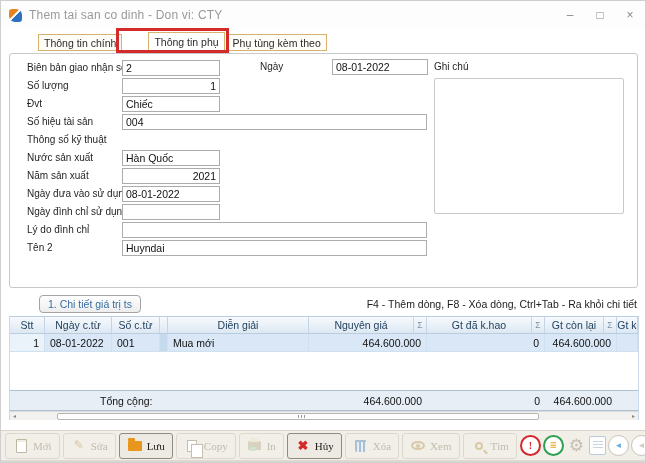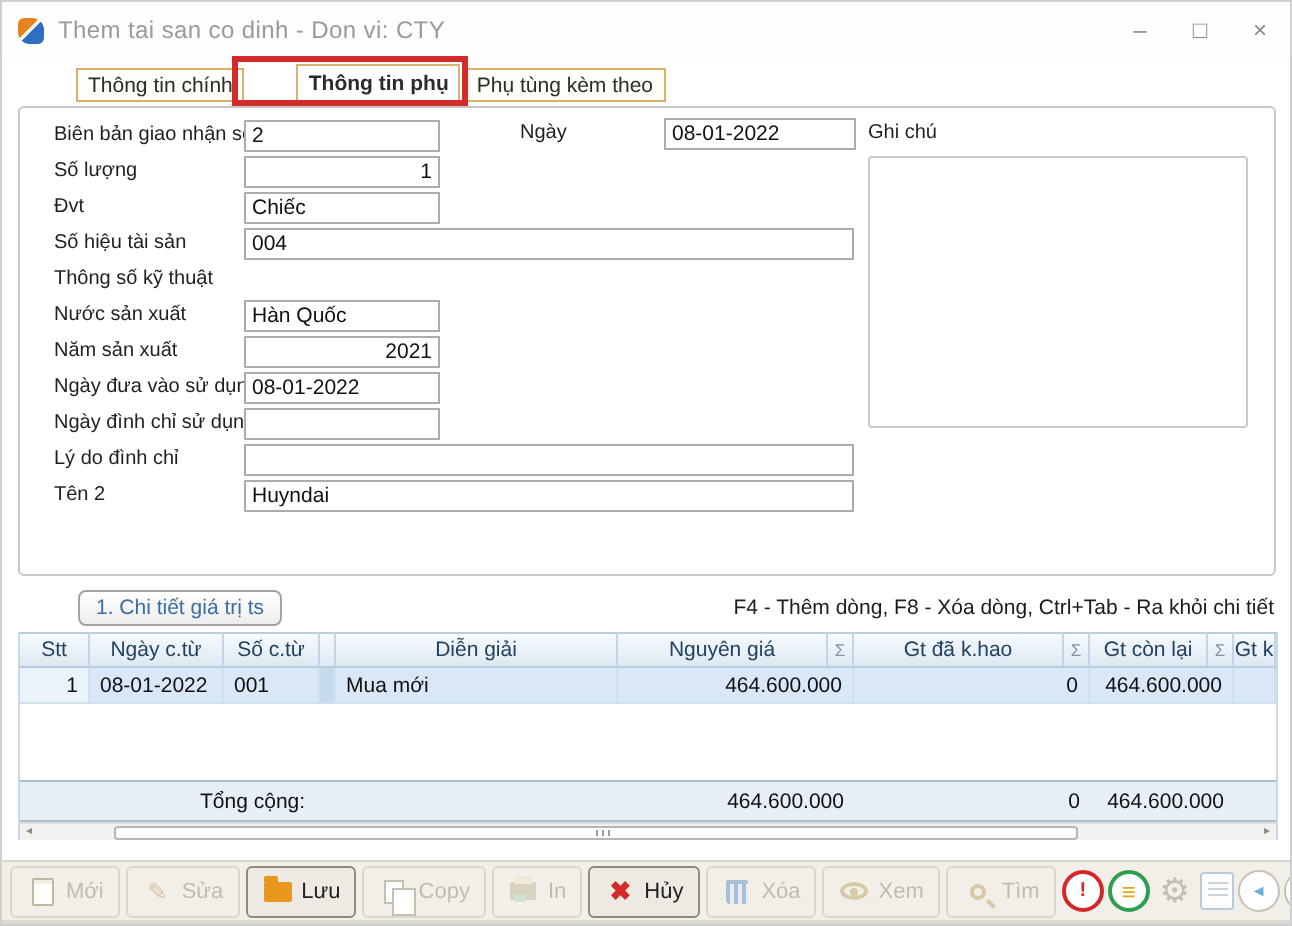--- a/index.html
+++ b/index.html
@@ -18,21 +18,21 @@
     margin-right:7px; flex:0 0 auto; }
   .title-text { font-size:12px; color:#9a9a9a; letter-spacing:.2px; }
   .win-controls { margin-left:auto; display:flex; height:100%; }
   .win-btn { width:30px; height:100%; display:flex; align-items:center; justify-content:center;
     color:#8a8a8a; font-size:12px; }
 
   
   .tabstrip { position:absolute; left:9px; top:30px; display:flex; align-items:flex-end; height:20px; }
   .tab { height:17px; padding:0 5px; display:flex; align-items:center;
     border:1px solid #d8b26c; background:#fffdf8; font-size:10.5px; color:#2b2b2b; white-space:nowrap;margin-left:28px; }
-  .tab-wrap { position:relative; z-index:2; margin:0 -2px;font-weight:bold; }
+  .tab-wrap { position:relative; z-index:2; margin:0 -2px; }
   .tab.selected { height:19px; background:#ffffff; border-bottom-color:#ffffff; }
   .tab-annotation { position:absolute; left:-4px; right:-4px; top:-4px; bottom:-2px;
     border:3px solid #d32b2b; pointer-events:none; }
   .tab.third { margin-left:4px; }
 
   
   .groupbox { position:absolute; left:8px; top:52px; width:629px; height:235px;
     border:1px solid #c8c8c8; border-radius:3px; background:#fff; }
   .form-left { position:absolute; left:17px; top:5px; }
   .frow { display:flex; align-items:center; height:17px; margin-bottom:1px; }
@@ -84,21 +84,21 @@
   .scroll-arrow { width:9px; font-size:6px; color:#8a8a8a; text-align:center; line-height:8px; }
   .scroll-arrow.right { position:absolute; right:0; }
   .scroll-thumb { position:absolute; left:47px; width:482px; height:7px; background:#fdfdfd;
     border:1px solid #b5b5b5; border-radius:2px; }
   .scroll-grip { position:absolute; left:50%; top:1px; width:9px; height:3px;
     background:repeating-linear-gradient(90deg,#9a9a9a 0 1px,transparent 1px 3px); }
 
   
   .toolbar { position:absolute; left:0; top:429px; width:100%; height:30px;
     background:#f2efe9; border-top:1px solid #d8d4cc; display:flex; align-items:center;
-    padding:0 4px; gap:3px; }
+    padding:0 4px; gap:3px;font-family:Liberation Serif, serif; }
   .tbtn { height:26px; display:flex; align-items:center; gap:4px; padding:0 7px;
     border-radius:3px; font-size:11px; }
   .tbtn.disabled { border:1px solid #ddd8cf; color:#c2bbae; }
   .tbtn.enabled { border:1px solid #8f8a80; background:#eceae2; color:#222; }
   .ico { display:inline-flex; align-items:center; justify-content:center; width:16px; height:16px; }
   .i-page { width:11px; height:14px; background:#fff; border:1px solid #bdb7a4; border-radius:1px;
     box-shadow:inset 0 2px 0 #f1ede2; }
   .i-pencil { font-size:12px; color:#d6c5a0; }
   .i-folder { width:14px; height:10px; background:#e8961e; border-radius:1px; position:relative; }
   .i-folder::before { content:""; position:absolute; left:0; top:-3px; width:7px; height:3px;

